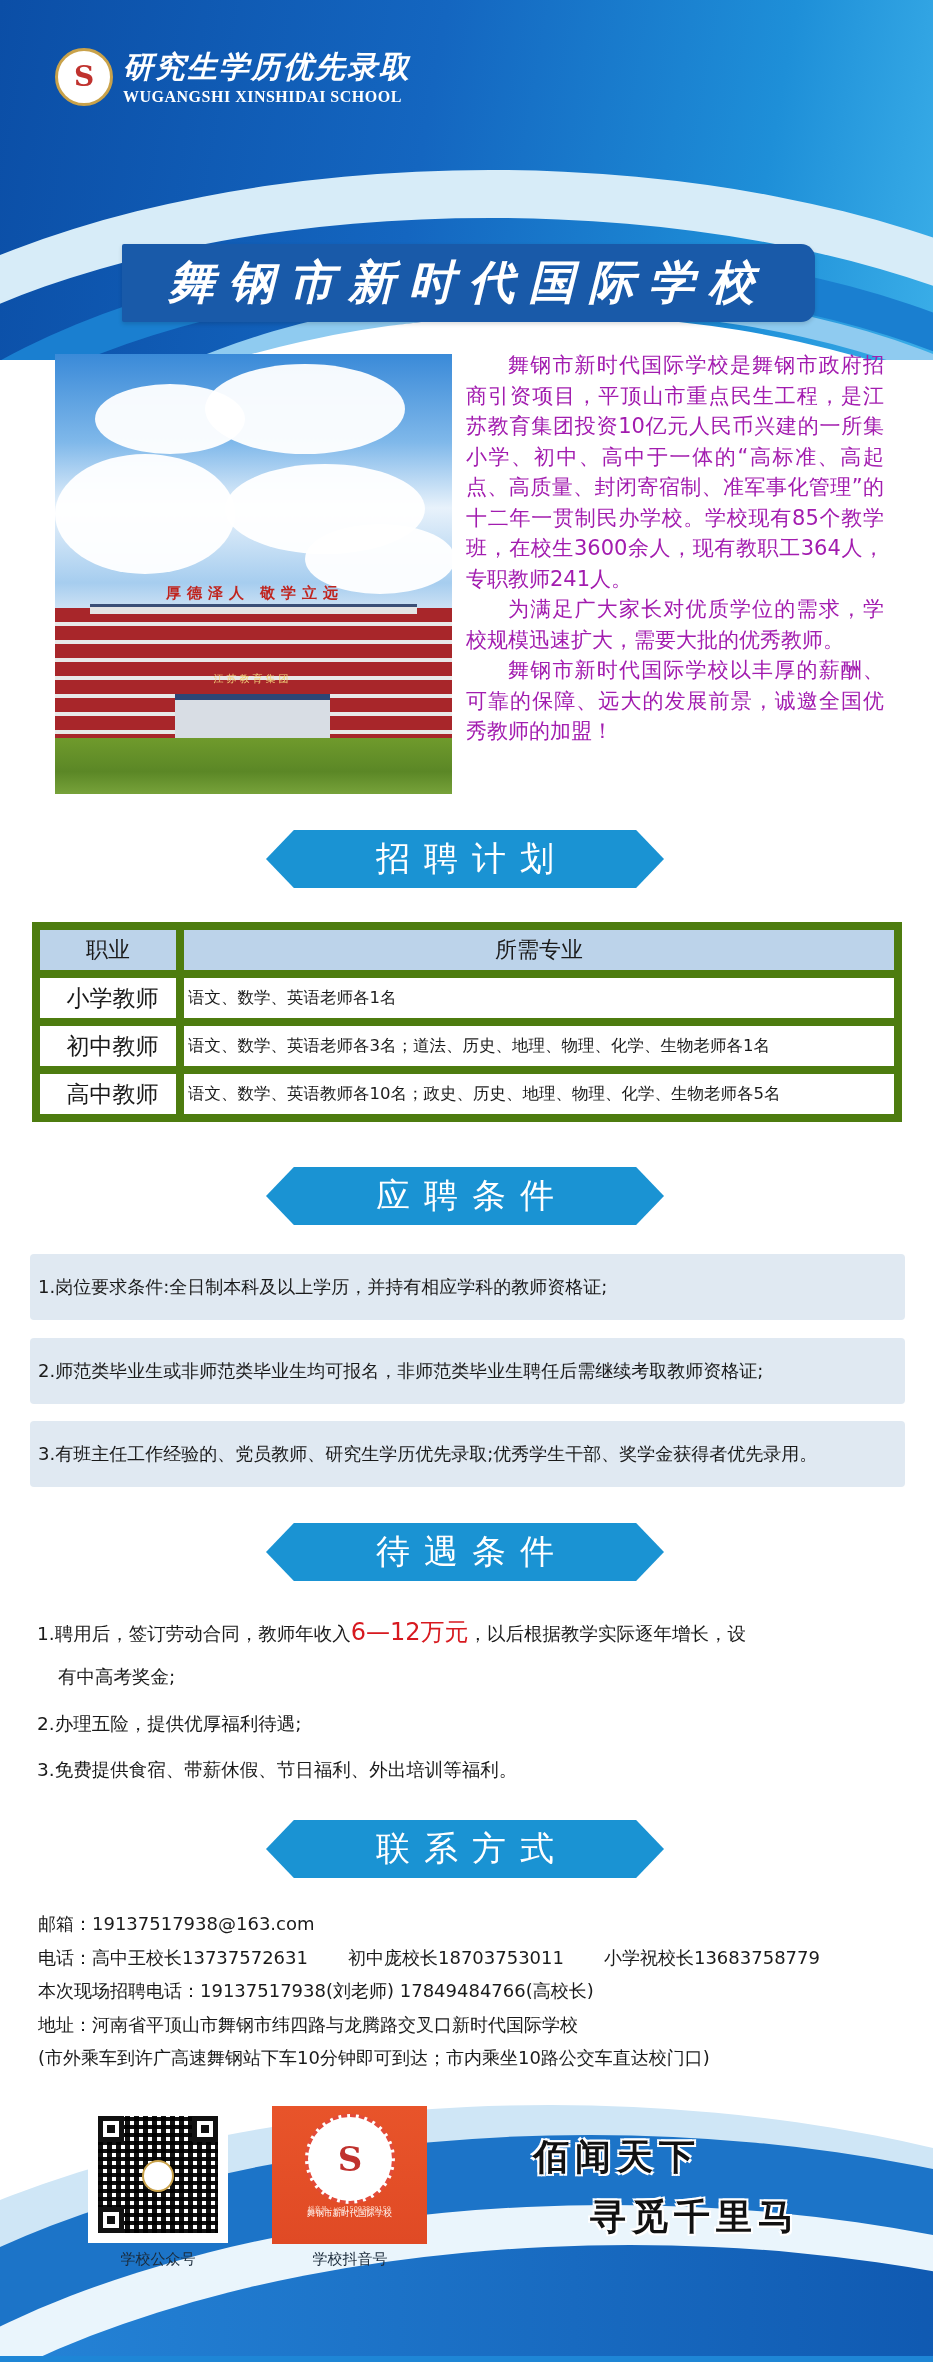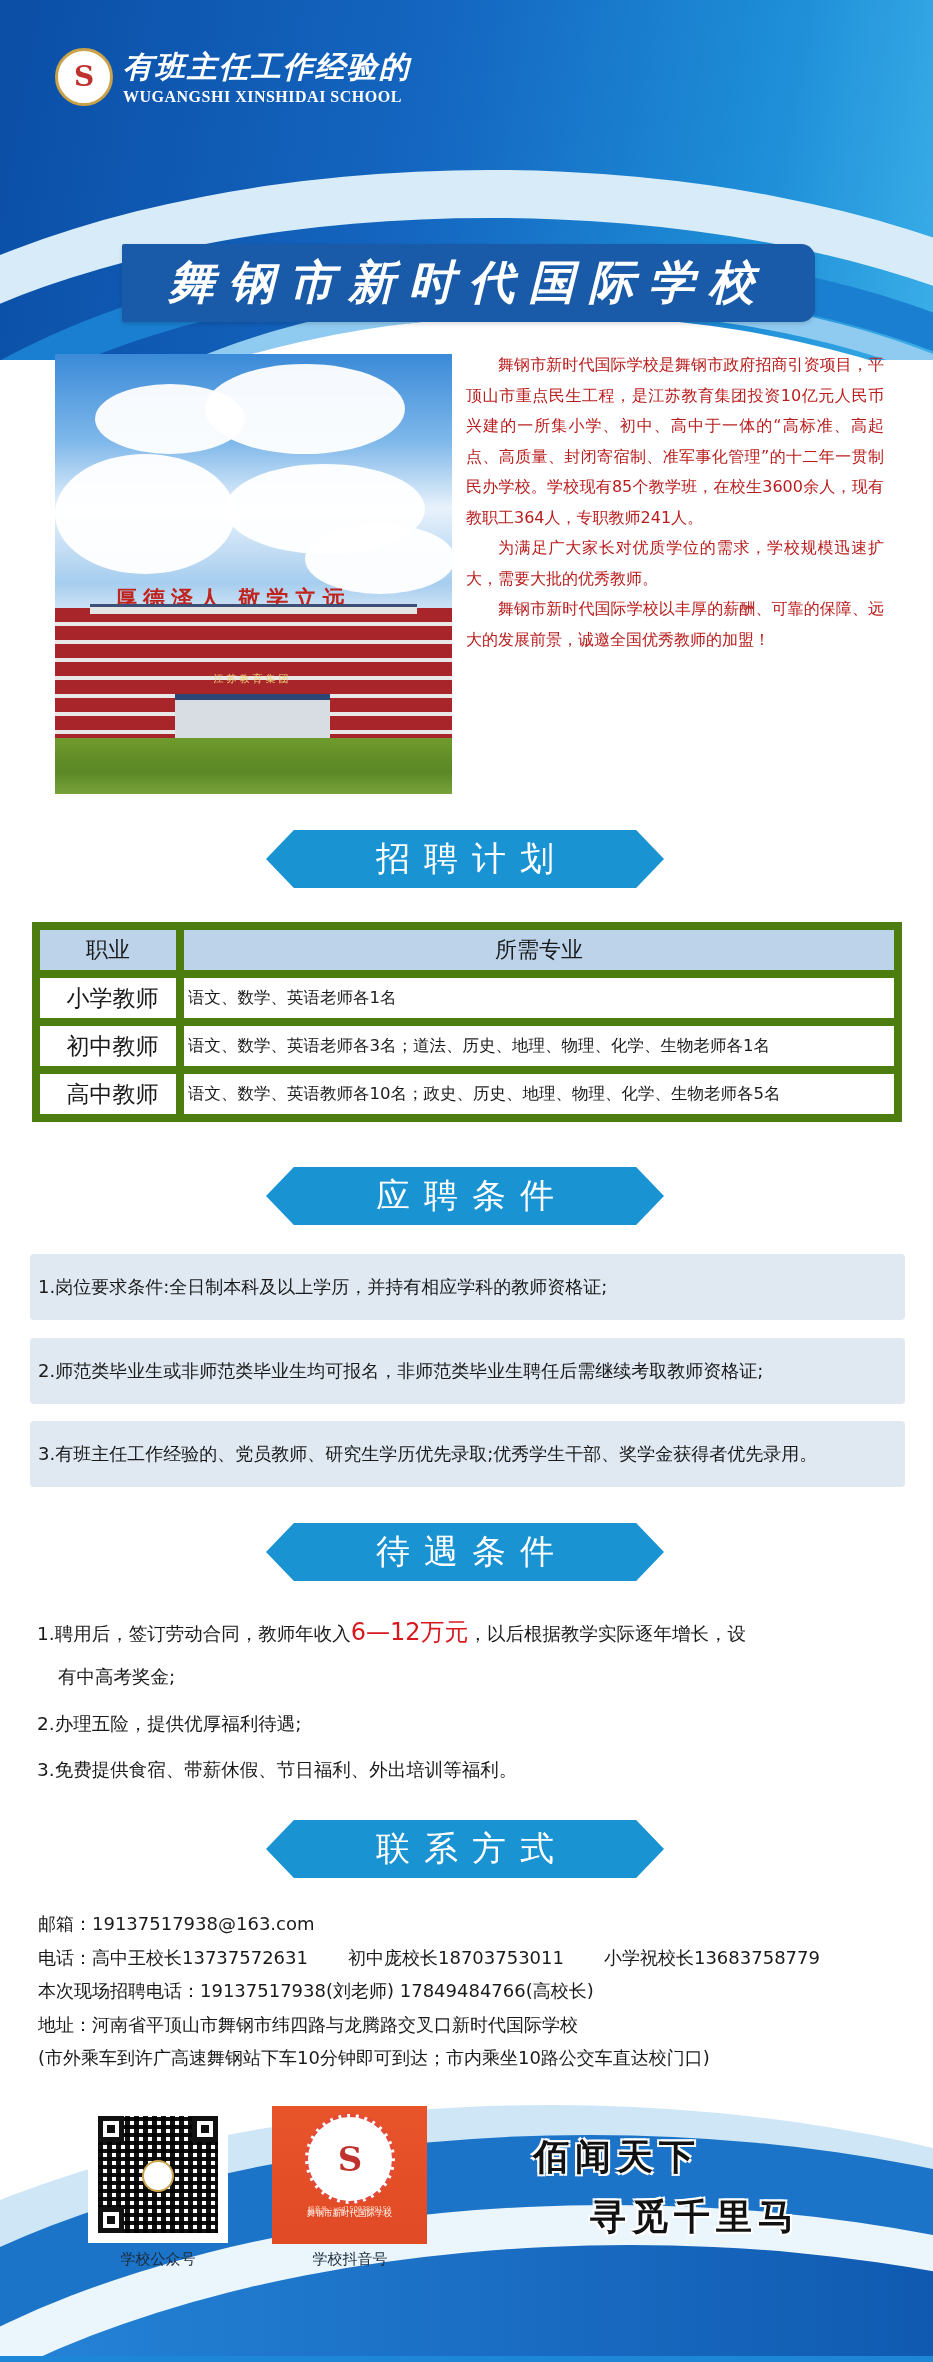--- a/index.html
+++ b/index.html
@@ -48,35 +48,35 @@
   }
 
   
   .photo {
     position: absolute; left: 55px; top: 354px; width: 397px; height: 440px;
     background: linear-gradient(180deg, #3a8ad8 0%, #7fb8ea 20%, #e8f2fb 35%, #a6cdef 52%, #dbe9f6 60%, #ffffff 62%);
     overflow: hidden;
   }
   .photo .cloud { position: absolute; background: #fff; border-radius: 50%; opacity: 0.95; }
   .photo .slogan {
-    position: absolute; left: 60px; top: 230px; width: 280px; text-align: left;
-    color: #c0241e; font-size: 22px; font-weight: bold; letter-spacing: 6px; font-family: Liberation Serif, serif;
+    position: absolute; left: 60px; top: 230px; width: 280px; text-align: center;
+    color: #c0241e; font-size: 15px; font-weight: bold; letter-spacing: 6px; font-family: Liberation Sans, sans-serif;
   }
   .photo .building {
     position: absolute; left: 0; top: 254px; width: 397px; height: 130px;
     background: repeating-linear-gradient(180deg, #a8262a 0 14px, #e8e8e8 14px 18px);
   }
   .photo .building-top { position: absolute; left: 35px; top: 250px; width: 327px; height: 10px; background: #e4e4e4; border-top: 3px solid #3b4f77; }
   .photo .entrance { position: absolute; left: 120px; top: 340px; width: 155px; height: 44px; background: #d8dde4; border-top: 6px solid #2d4676; }
   .photo .entrance-sign { position: absolute; left: 120px; top: 318px; width: 155px; text-align: center; color: #f1d27a; font-size: 10px; letter-spacing: 3px; font-family: "DejaVu Serif", serif; }
   .photo .grass { position: absolute; left: 0; top: 384px; width: 397px; height: 56px; background: linear-gradient(180deg, #6f9a2c, #5b8726 60%, #77a23a); }
 
   .intro-text {
     position: absolute; left: 466px; top: 350px; width: 418px;
-    font-size: 16px; line-height: 30.5px; color: #b91c1c; text-align: justify;
+    font-size: 21px; line-height: 30.5px; color: #a21caf; text-align: justify;
   }
   .intro-text p { text-indent: 2em; }
 
   
   .sec-head {
     position: absolute; left: 266px; width: 398px; height: 58px;
     background: #1a93d3;
     clip-path: polygon(7% 0, 93% 0, 100% 50%, 93% 100%, 7% 100%, 0 50%);
     display: flex; align-items: center; justify-content: center;
   }
@@ -156,21 +156,21 @@
 <div class="top-bg">
   <div class="arc arc-a"></div>
   <div class="arc arc-b"></div>
   <div class="arc arc-d"></div>
   <div class="arc arc-c"></div>
 </div>
 
 <div class="logo">
   <div class="logo-emblem">S</div>
   <div class="logo-text">
-    <div class="cn">有班主任工作经验的</div>
+    <div class="cn">研究生学历优先录取</div>
     <div class="en">WUGANGSHI XINSHIDAI SCHOOL</div>
   </div>
 </div>
 
 <div class="title-banner">
   <span>舞钢市新时代国际学校</span>
 </div>
 
 <div class="photo">
   <div class="cloud" style="left:40px;top:30px;width:150px;height:70px;"></div>

